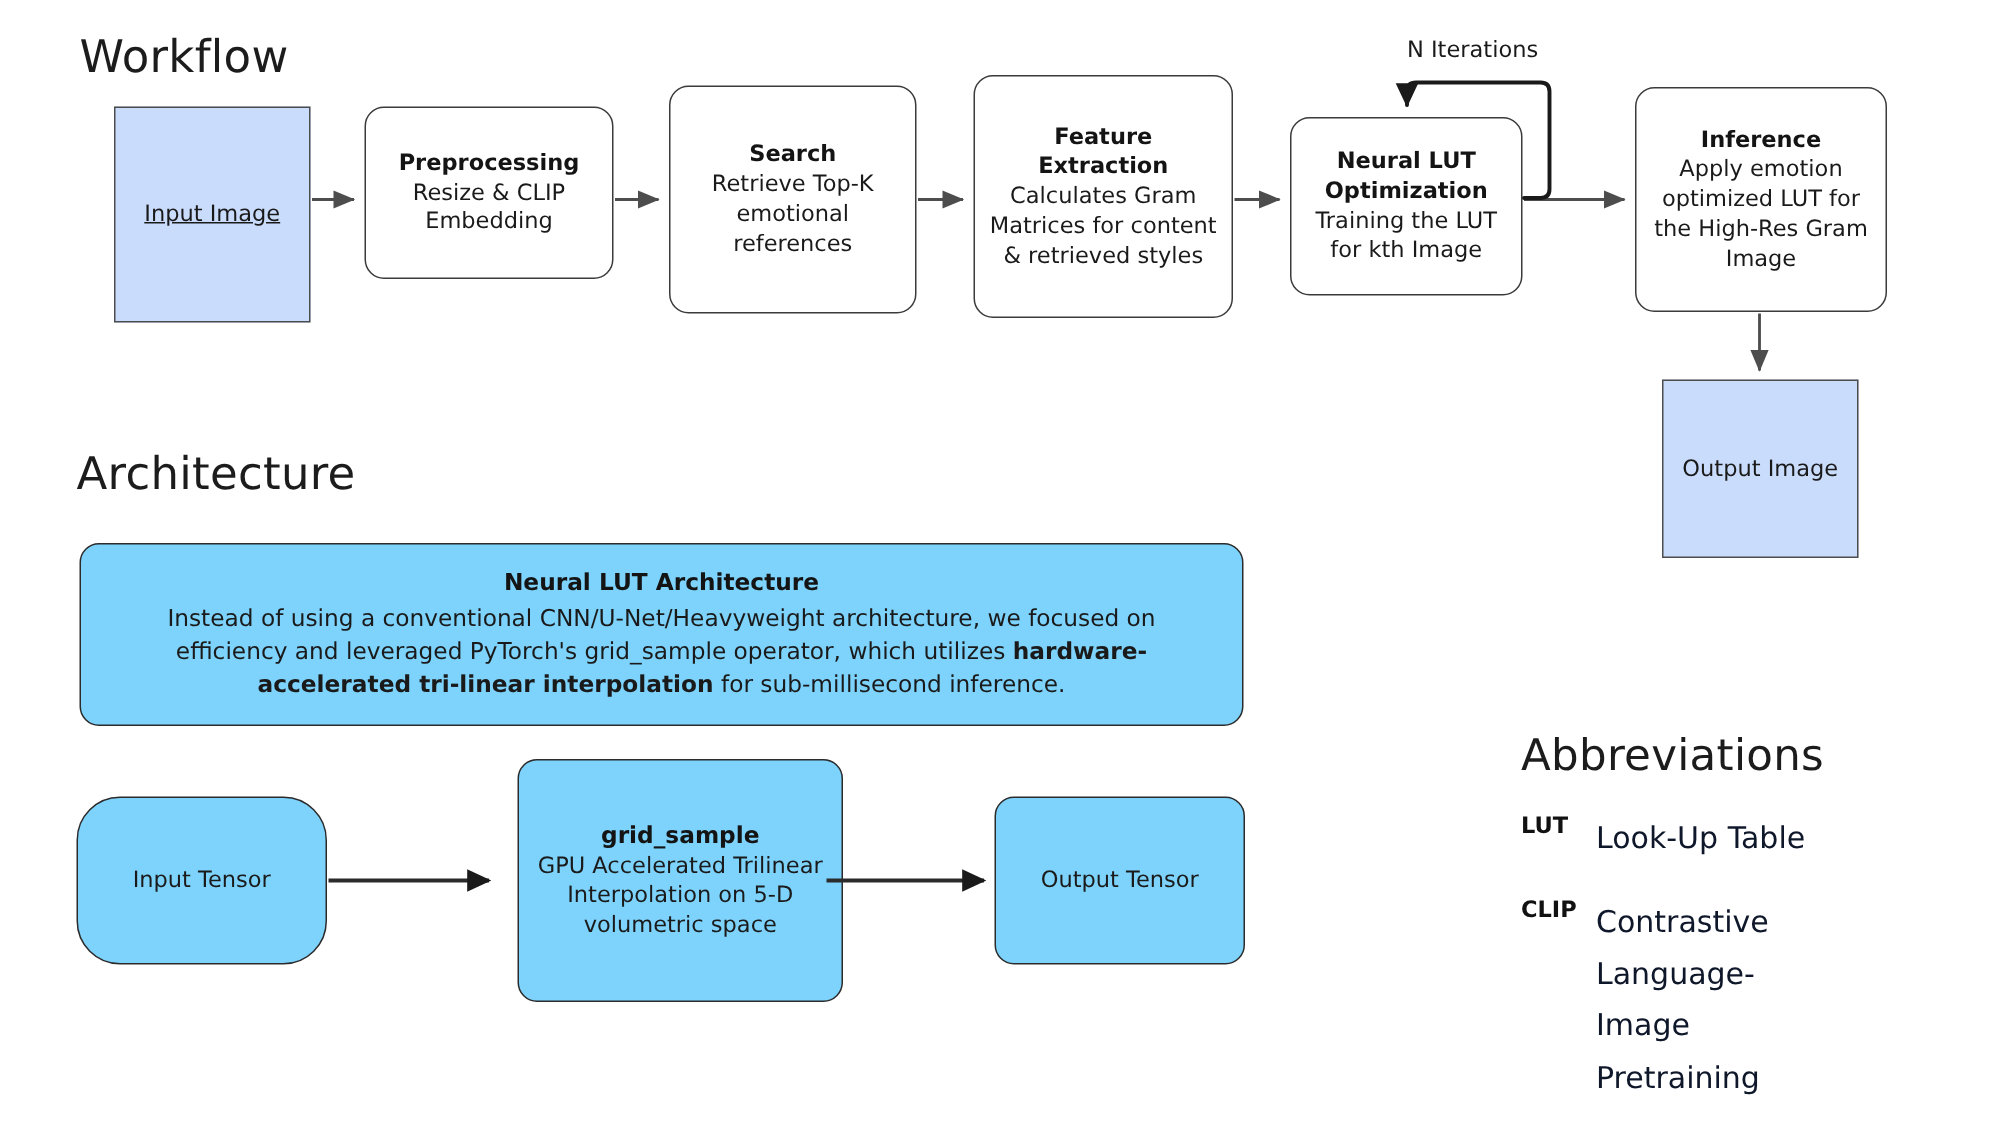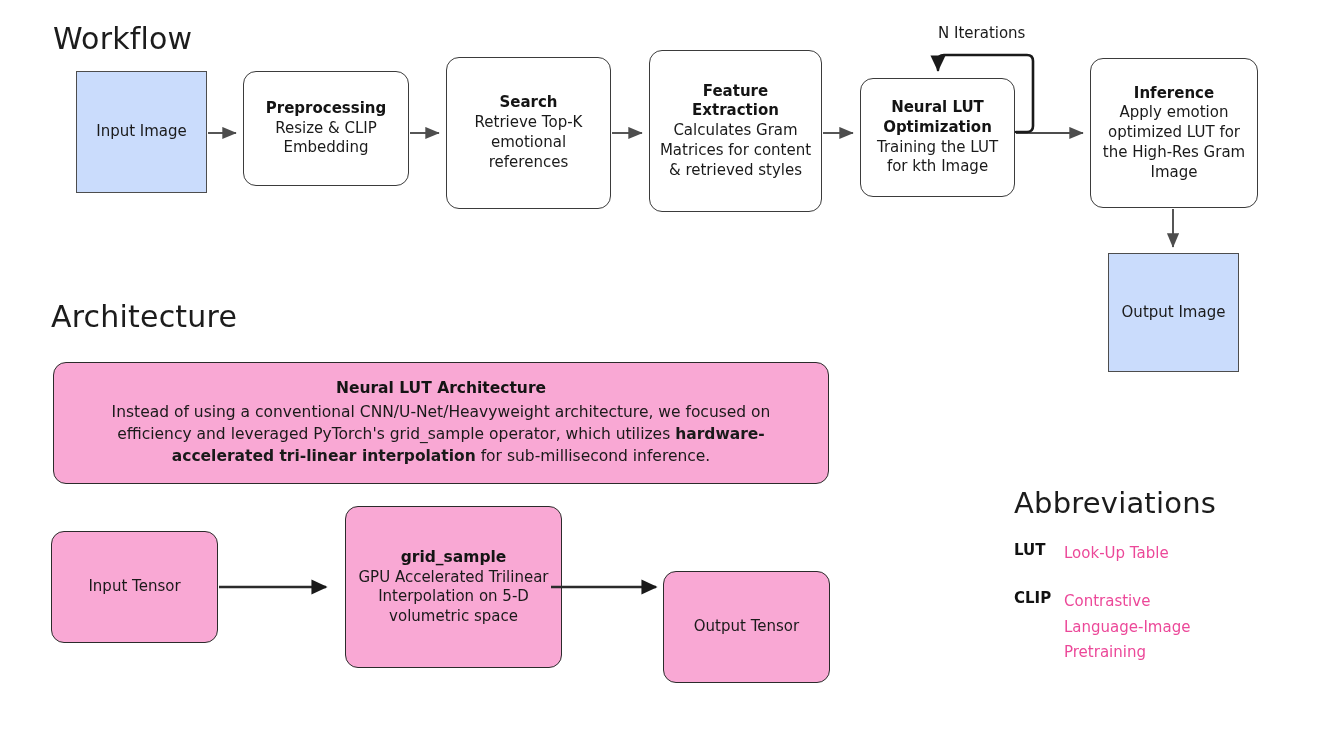--- a/index.html
+++ b/index.html
@@ -67,46 +67,46 @@
   
   .imgbox {
     background: #cadcfc;
     border: 1.6px solid #4d4d4d;
     border-radius: 0;
     font-size: 15px;
     color: #1a1a1a;
   }
   
   .orange {
-    background: #f9a8d4;
+    background: #7dd3fc;
     border: 1.6px solid #2b2b2b;
     border-radius: 13px;
   }
 
   
-  #node-input-image      { left: 76px;   top: 71px;  width: 131px; height: 122px; }
+  #node-input-image      { left: 76px;   top: 71px;  width: 131px; height: 144px; text-decoration: underline; }
   #node-preprocessing    { left: 243px;  top: 71px;  width: 166px; height: 115px; }
   #node-search           { left: 446px;  top: 57px;  width: 165px; height: 152px; }
   #node-feature-extract  { left: 649px;  top: 50px;  width: 173px; height: 162px; }
   #node-neural-lut       { left: 860px;  top: 78px;  width: 155px; height: 119px; }
   #node-inference        { left: 1090px; top: 58px;  width: 168px; height: 150px; }
   #node-output-image     { left: 1108px; top: 253px; width: 131px; height: 119px; }
 
   
   #node-arch-desc {
     left: 53px; top: 362px; width: 776px; height: 122px;
     padding: 10px 20px;
   }
   #node-arch-desc .ttl { font-size: 15.5px; margin-bottom: 2px; }
   #node-arch-desc .body { font-size: 15.5px; line-height: 1.44; }
   #node-arch-desc .body b { font-weight: bold; }
 
-  #node-input-tensor  { left: 51px;  top: 531px; width: 167px; height: 112px; }
+  #node-input-tensor  { left: 51px;  top: 531px; width: 167px; height: 112px; border-radius: 29px; }
   #node-grid-sample   { left: 333px; top: 506px; width: 217px; height: 162px; margin-left: 12px; }
-  #node-output-tensor { left: 663px; top: 531px; width: 167px; height: 112px; margin-top: 40px; }
+  #node-output-tensor { left: 663px; top: 531px; width: 167px; height: 112px; }
   #node-grid-sample .ttl { font-size: 15.5px; }
 
   
   #arrow-layer {
     position: absolute;
     left: 0; top: 0;
     width: 1334px; height: 749px;
     pointer-events: none;
   }
 
@@ -133,22 +133,22 @@
     margin-bottom: 22px;
   }
   .abbrev-term {
     font-weight: bold;
     font-size: 15px;
     width: 50px;
     flex: 0 0 50px;
     color: #111111;
   }
   .abbrev-def {
-    font-size: 15px;
-    color: #ec4899;
+    font-size: 20px;
+    color: #0f172a;
     line-height: 1.72;
     max-width: 150px;
   }
 </style>
 </head>
 <body>
 
 <div class="stage">
 
   <div class="section-title" id="title-workflow">Workflow</div>

